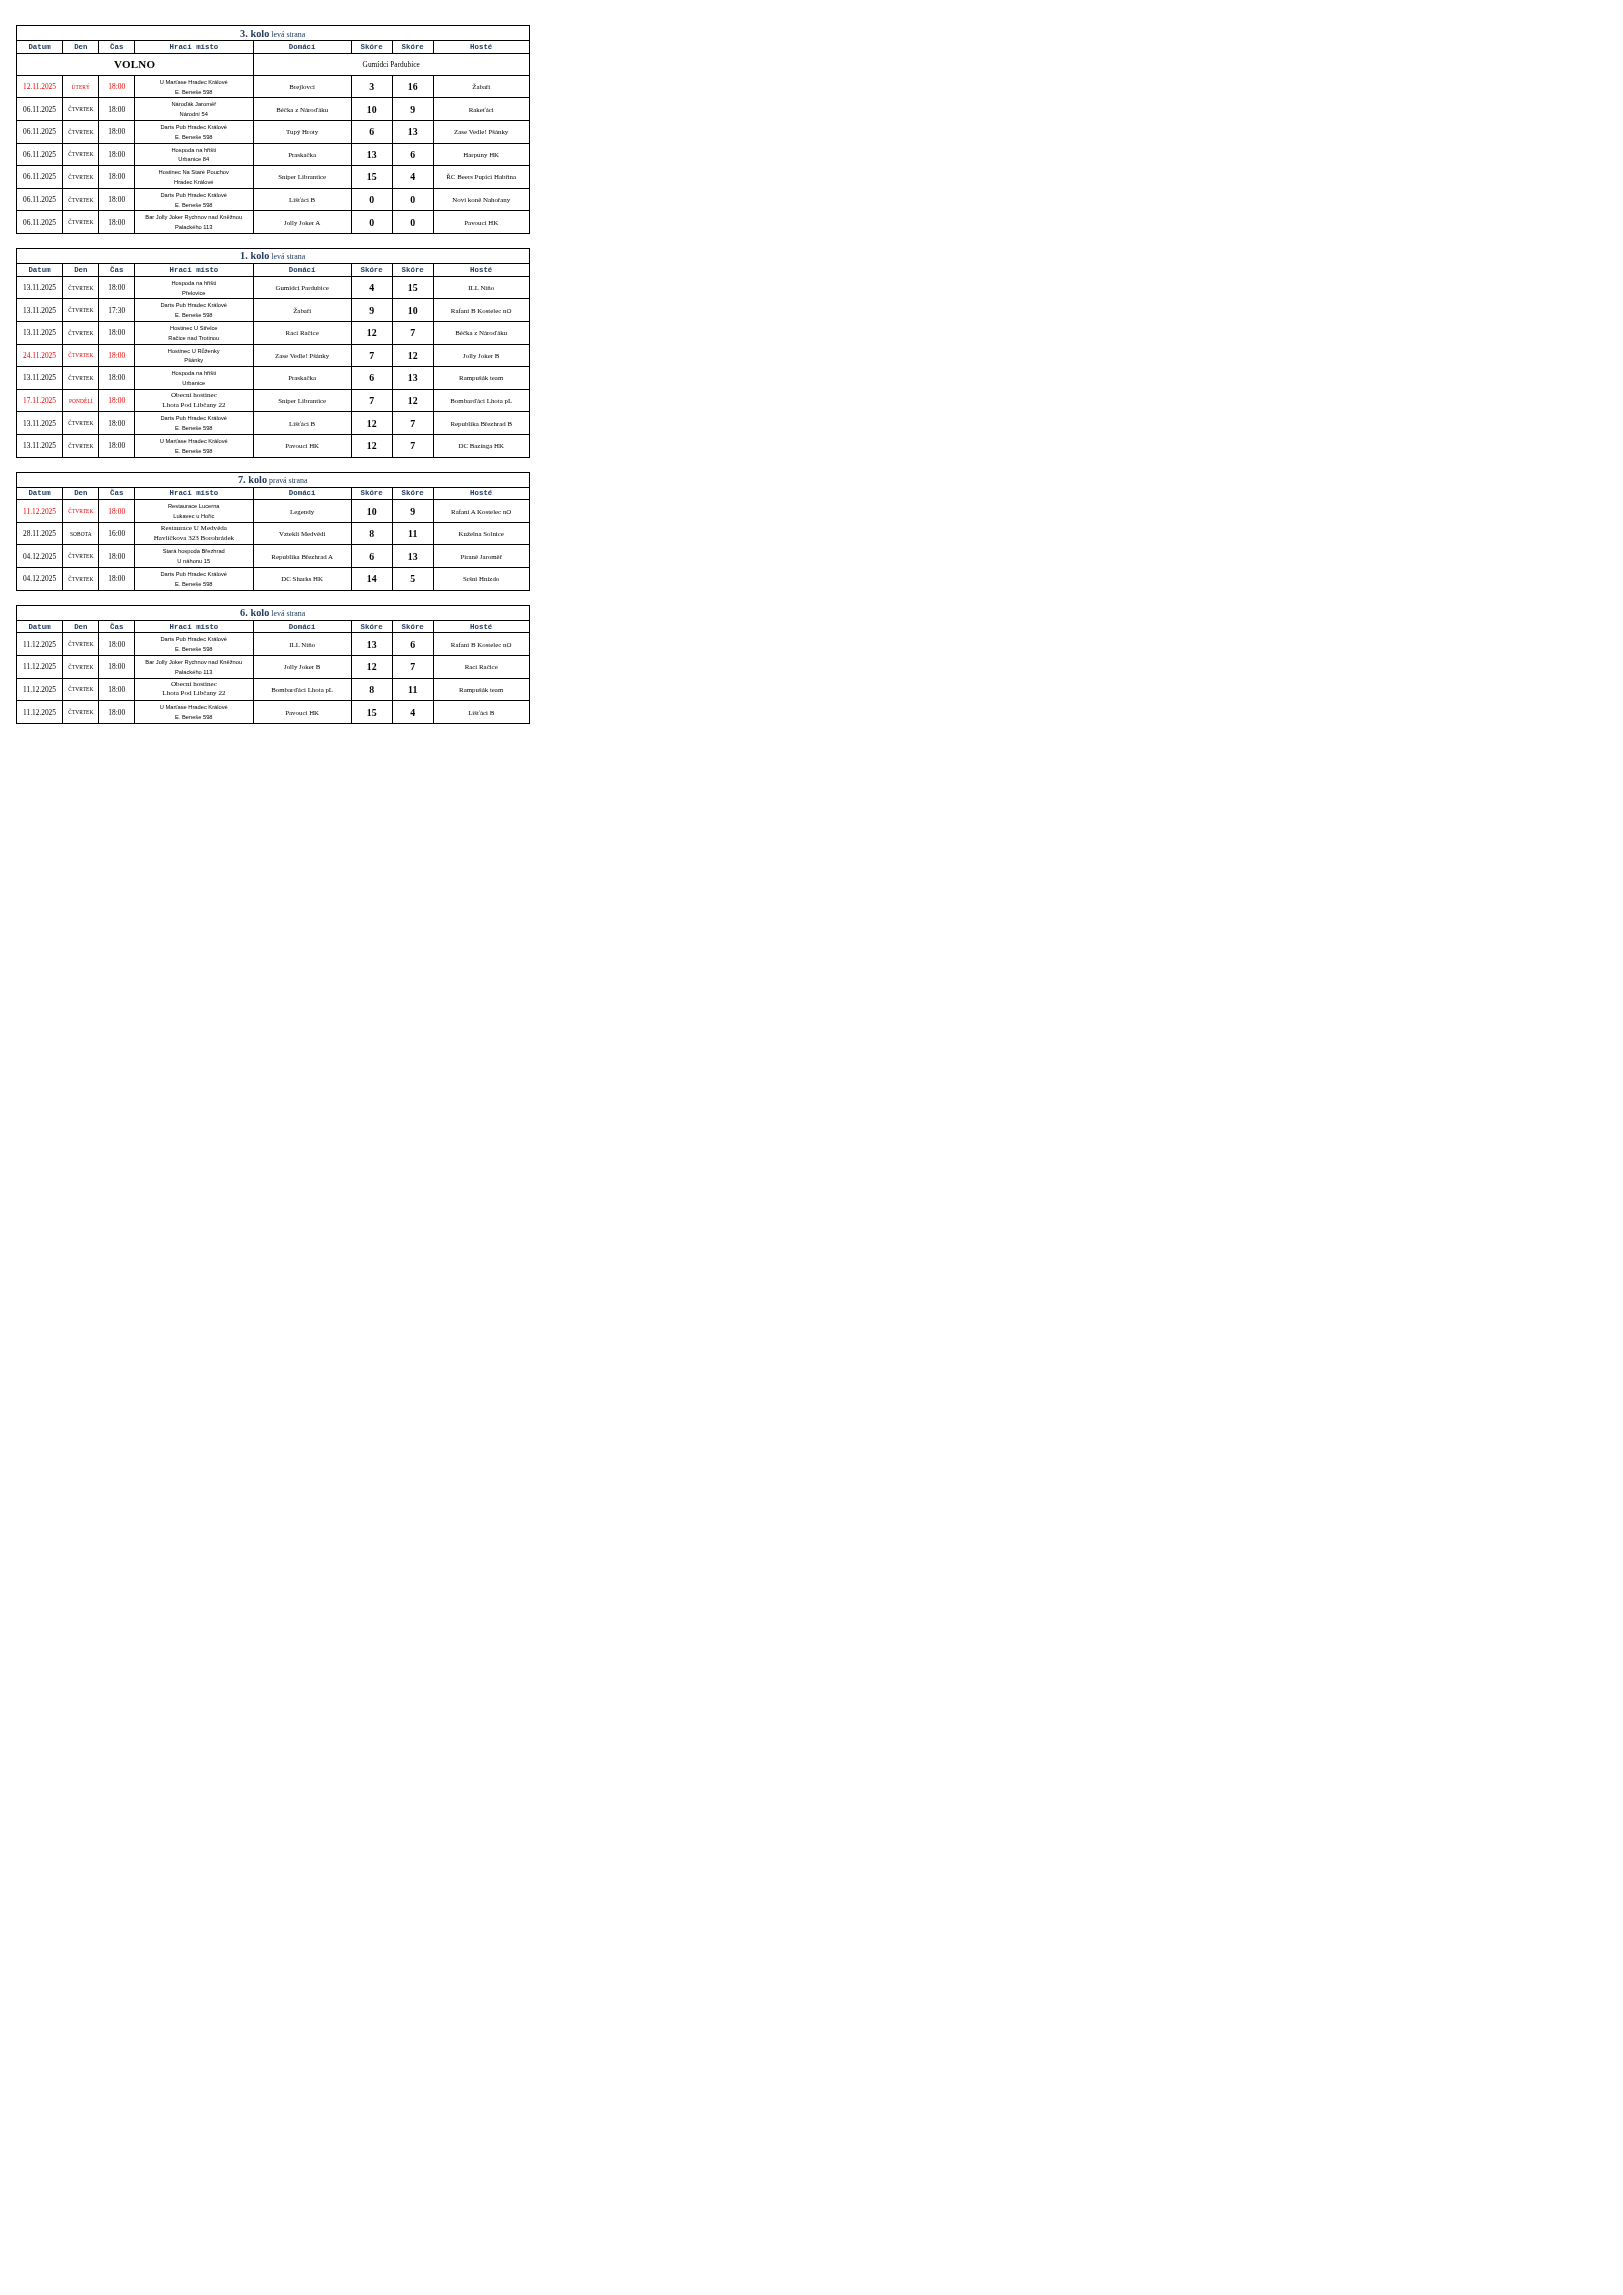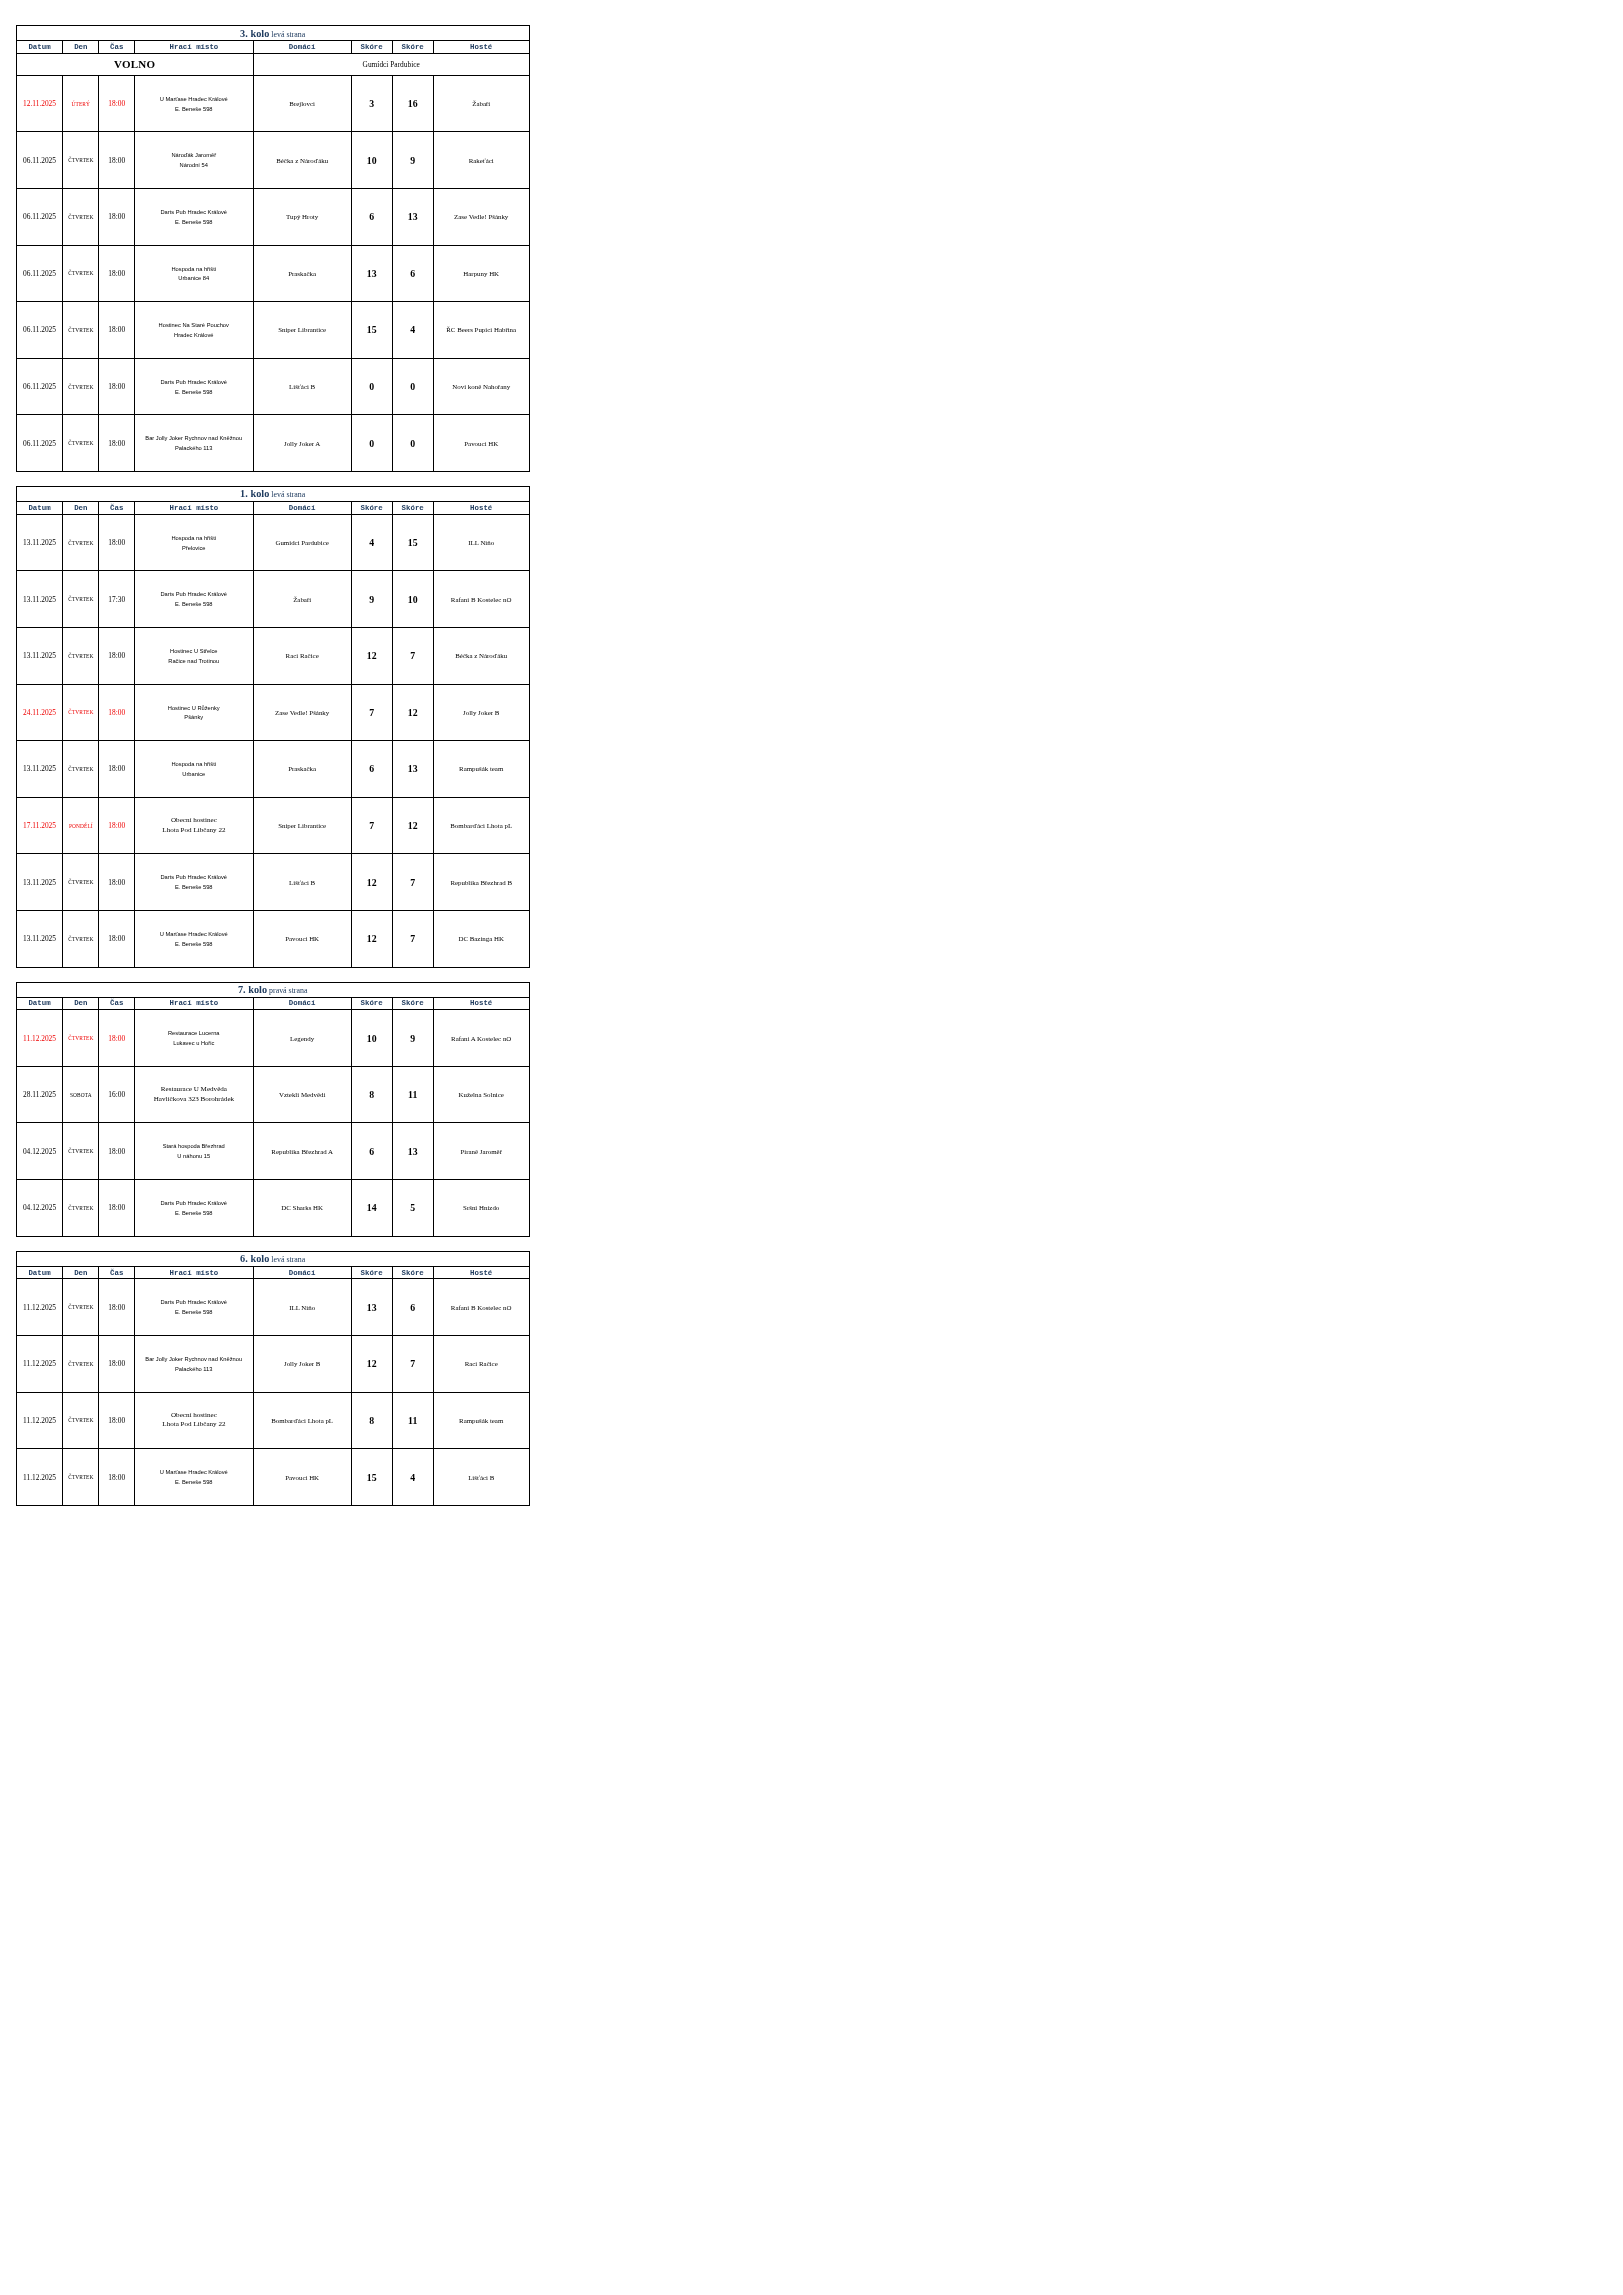--- a/index.html
+++ b/index.html
@@ -62,21 +62,21 @@
     font-size:7.4px;
     padding:0.5px 0;
     font-family:Liberation Mono, monospace;
   }
   
   tbody tr{height:22px;}
   .cell-date,.cell-time{font-size:7.4px;}
   .cell-day{font-size:5.4px;letter-spacing:0.1px;}
   .cell-team{font-size:6.9px;}
   .cell-score{font-size:9.8px;font-weight:bold;}
-  .cell-venue{padding:18px 1px;}
+  .cell-venue{padding:1px 1px;}
   .venue{
     font-family:"Liberation Sans", sans-serif;
     font-size:6.1px;
     line-height:9.8px;
     transform:scaleX(.94);
     transform-origin:center;
   }
   .venue .venue-line{display:block;}
   tr.venue-serif .venue{
     font-family:"Liberation Serif", serif;

